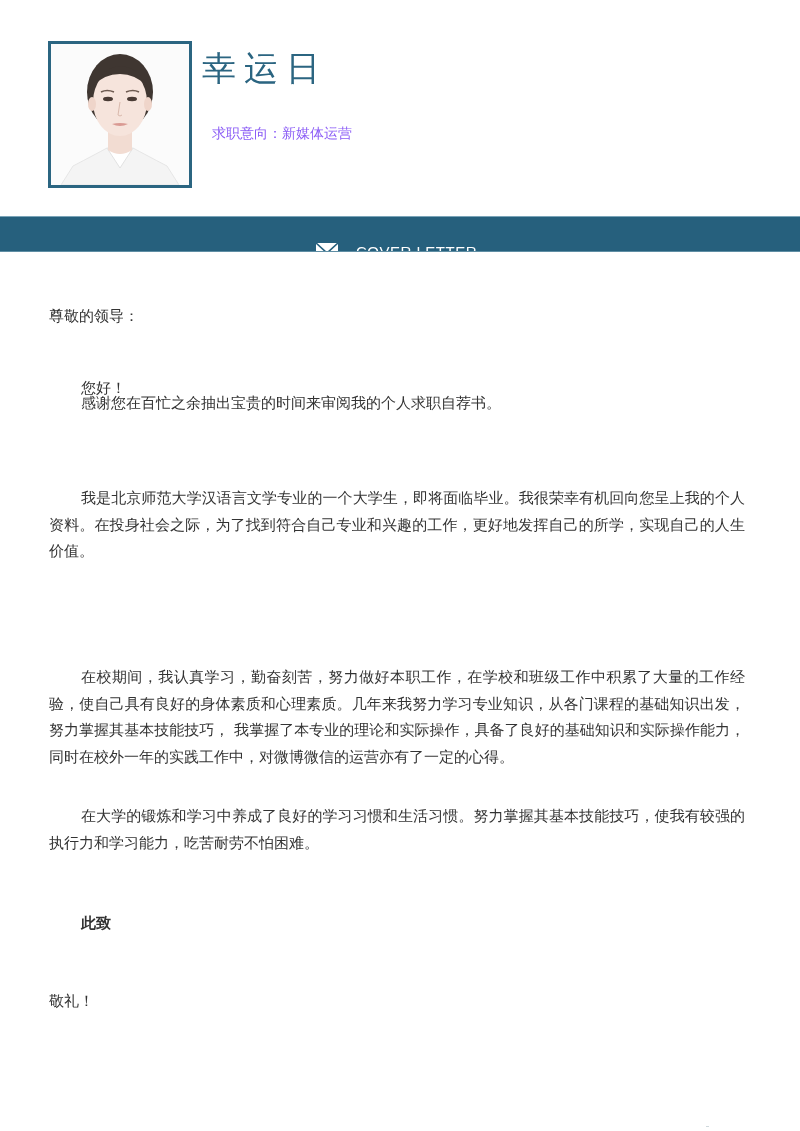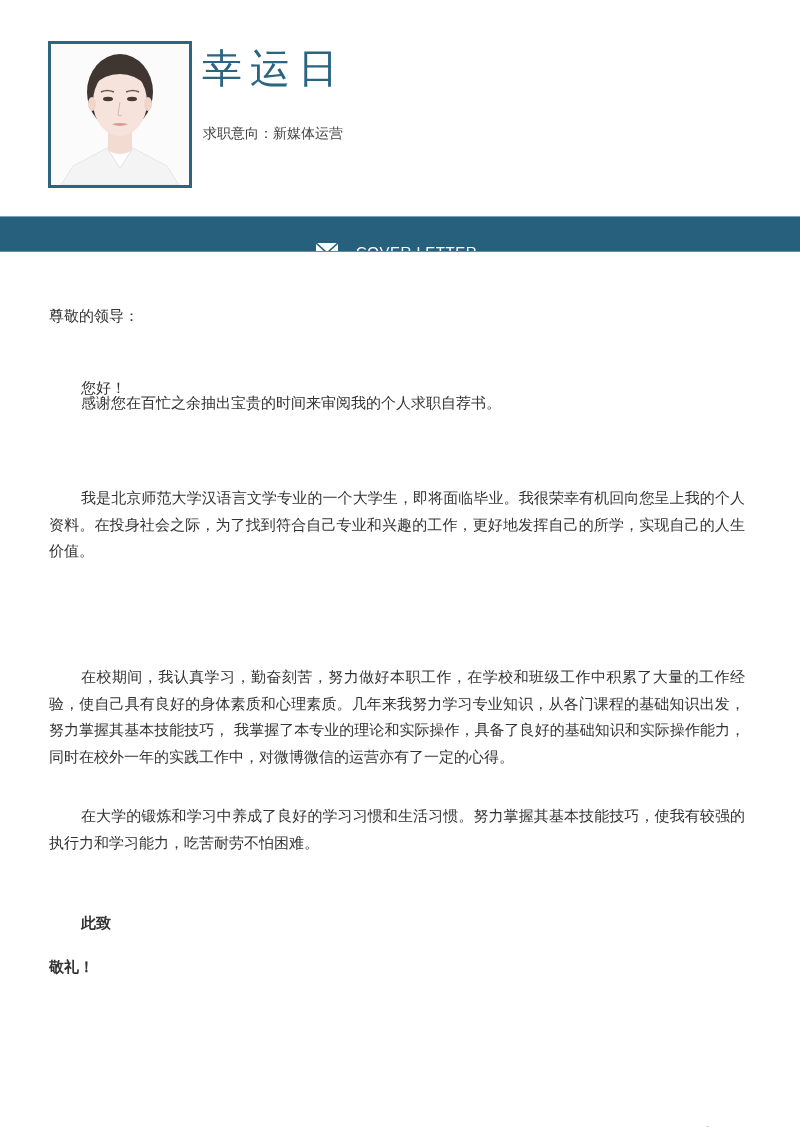--- a/index.html
+++ b/index.html
@@ -23,32 +23,32 @@
       height: 141px;
       border: 3px solid #2b6581;
       background: #ffffff;
       overflow: hidden;
     }
     .photo-frame svg { display: block; }
     .name {
       position: absolute;
       left: 202px;
       top: 44px;
-      font-size: 40px;
+      font-size: 34px;
       letter-spacing: 8px;
       color: #2b6581;
       line-height: 48px;
       font-weight: normal;
     }
     .intent {
       position: absolute;
-      left: 203px;
+      left: 212px;
       top: 123px;
       font-size: 14px;
-      color: #404040;
+      color: #8b5cf6;
       line-height: 20px;
     }
     .band {
       position: absolute;
       left: 0;
       top: 216px;
       width: 800px;
       height: 34px;
       background: #26607d;
       border-top: 1px solid #7aa4b8;
@@ -157,16 +157,16 @@
 <div class="letter">
   <div class="line" style="top:303px;">尊敬的领导：</div>
   <div class="line indent" style="top:346px;margin-top:29px;">您好！</div>
   <div class="line indent" style="top:390px;font-family:Liberation Serif, serif;">感谢您在百忙之余抽出宝贵的时间来审阅我的个人求职自荐书。</div>
 
   <div class="para" style="top:477px;">我是北京师范大学汉语言文学专业的一个大学生，即将面临毕业。我很荣幸有机回向您呈上我的个人资料。在投身社会之际，为了找到符合自己专业和兴趣的工作，更好地发挥自己的所学，实现自己的人生价值。</div>
   <div class="para" style="top:656px;">在校期间，我认真学习，勤奋刻苦，努力做好本职工作，在学校和班级工作中积累了大量的工作经验，使自己具有良好的身体素质和心理素质。几年来我努力学习专业知识，从各门课程的基础知识出发，努力掌握其基本技能技巧， 我掌握了本专业的理论和实际操作，具备了良好的基础知识和实际操作能力，同时在校外一年的实践工作中，对微博微信的运营亦有了一定的心得。</div>
   <div class="para" style="top:795px;">在大学的锻炼和学习中养成了良好的学习习惯和生活习惯。努力掌握其基本技能技巧，使我有较强的执行力和学习能力，吃苦耐劳不怕困难。</div>
 
   <div class="line indent" style="top:910px;font-weight:bold;">此致</div>
-  <div class="line" style="top:954px;font-weight:bold;">敬礼！</div>
+  <div class="line" style="top:988px;">敬礼！</div>
 </div>
 
 <div class="corner-mark"></div>
 
 </body></html>

